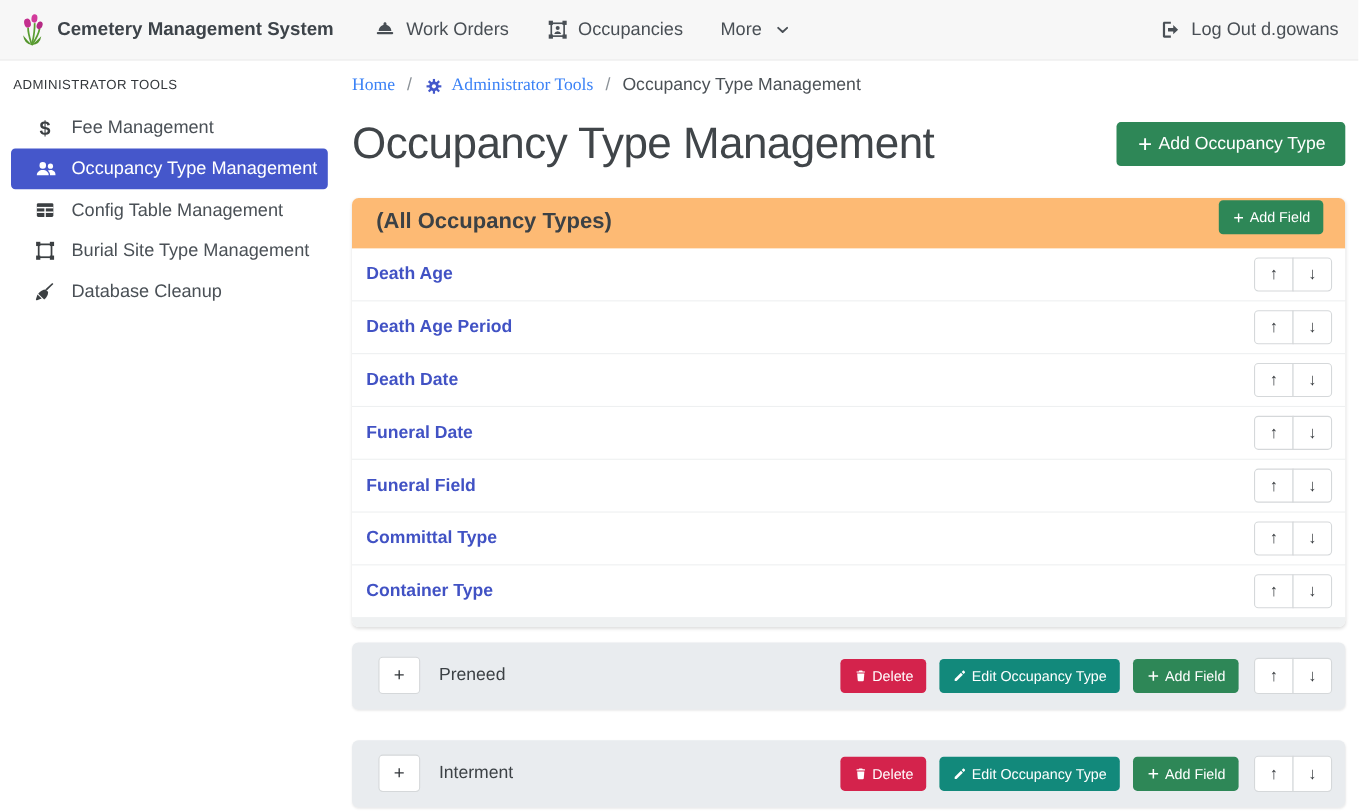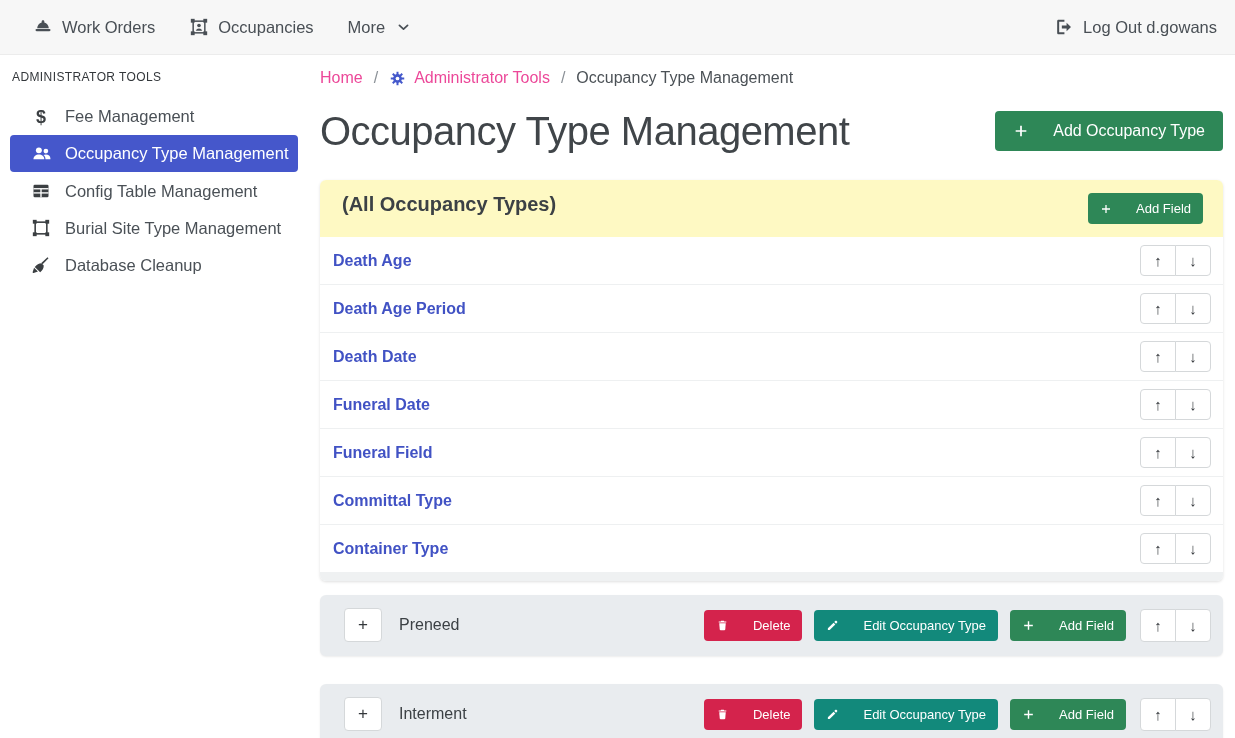--- a/index.html
+++ b/index.html
@@ -41,42 +41,42 @@
   }
   .side-item .s-icon { width:22px; display:flex; justify-content:center; color:#3b3f42; }
   .side-item.active { background:#4557cb; color:#fff; }
   .side-item.active .s-icon { color:#fff; }
   .dollar-glyph { font-size:18px; font-weight:bold; line-height:18px; }
 
   
   .main { margin-left:310px; padding:8px 12px 0 10px; }
 
   .breadcrumb { display:flex; align-items:center; gap:11px; font-size:16px; padding-top:6px; color:#8b9197; }
-  .breadcrumb a { color:#ec4899; }
+  .breadcrumb a { color:#3b82f6;font-family:Liberation Serif, serif; }
   .crumb-with-icon { display:flex; align-items:center; gap:8px; }
   .crumb-current { color:#4b5156; }
 
   .title-row { display:flex; align-items:flex-start; justify-content:space-between; margin-top:18px; }
   .page-title { margin:0; font-size:40px; font-weight:500; color:#404549; letter-spacing:-.5px; line-height:52px; }
 
   .btn {
     border:none; border-radius:4px; color:#fff;
-    display:inline-flex; align-items:center; gap:24px;
+    display:inline-flex; align-items:center; gap:4px;
   }
   .btn-green { background:#2e8757; }
   .btn-teal  { background:#12897b; }
   .btn-red   { background:#d4234c; }
   .btn-lg { font-size:16px; padding:11px 18px; margin-top:6px; }
   .btn-sm { font-size:13px; padding:8px 12px; }
 
   
   .panel { margin-top:23px; border-radius:6px; overflow:hidden; box-shadow:0 1px 3px rgba(0,0,0,.13); }
   .panel-header {
-    background:#fef9c3; display:flex; align-items:flex-start; justify-content:space-between;
-    padding:13px 20px 13px 22px;
+    background:#fdba74; display:flex; align-items:flex-end; justify-content:space-between;
+    padding:2px 20px 13px 22px;
   }
   .panel-title { font-size:20px; font-weight:600; color:#3c4145; }
   .field-row {
     background:#fff; display:flex; align-items:center; justify-content:space-between;
     padding:8px 12px 8px 13px; border-top:1px solid #eef0f1;
   }
   .field-row.first { border-top:none; }
   .field-link { color:#4152c4; font-weight:bold; font-size:16px; }
   .panel-footer { height:9px; background:#eff1f2; }
 
@@ -103,20 +103,35 @@
   .type-actions { margin-left:auto; display:flex; align-items:center; gap:12px;justify-content:space-between; }
   .type-actions .arrow-btn { height:33px; }
   .type-actions .arrow-group { margin-left:2px; }
 
   svg { display:block; }
 </style>
 </head>
 <body>
 
 <nav class="navbar">
+  <a class="brand">
+    <span>
+      <svg viewBox="0 0 26 30" width="26" height="30">
+        <path d="M9.5 13 C9.5 19 11.5 24 13 29" stroke="#5a9e32" stroke-width="1.6" fill="none"></path>
+        <path d="M15.5 9 C15.8 17 14 24 13 29" stroke="#5a9e32" stroke-width="1.6" fill="none"></path>
+        <path d="M20 14 C19 20 15.5 25 13 29" stroke="#5a9e32" stroke-width="1.6" fill="none"></path>
+        <path d="M5 20 Q9 25 13 29 Q6 28 5 20" fill="#55962e"></path>
+        <path d="M21.5 21 Q17.5 25 13 29 Q20.5 28.5 21.5 21" fill="#55962e"></path>
+        <ellipse cx="9" cy="9" rx="3" ry="4.1" transform="rotate(-14 9 9)" fill="#c4308f"></ellipse>
+        <ellipse cx="15.3" cy="4.8" rx="2.7" ry="3.8" transform="rotate(8 15.3 4.8)" fill="#d23a9b"></ellipse>
+        <ellipse cx="20" cy="11" rx="2.6" ry="3.6" transform="rotate(20 20 11)" fill="#b52b84"></ellipse>
+      </svg>
+    </span>
+    <span class="brand-text">Cemetery Management System</span>
+  </a>
 
   <a class="nav-link">
     <span>
       <svg viewBox="0 0 24 24" width="20" height="20" fill="currentColor">
         <path d="M12 4c.9 0 1.6.7 1.6 1.5v1.1c3 .9 5.2 3.4 5.4 6.9H5c.2-3.5 2.4-6 5.4-6.9V5.5C10.4 4.7 11.1 4 12 4z"></path>
         <rect x="3" y="14.4" width="18" height="2.6" rx="1.3"></rect>
       </svg>
     </span>
     <span>Work Orders</span>
   </a>

